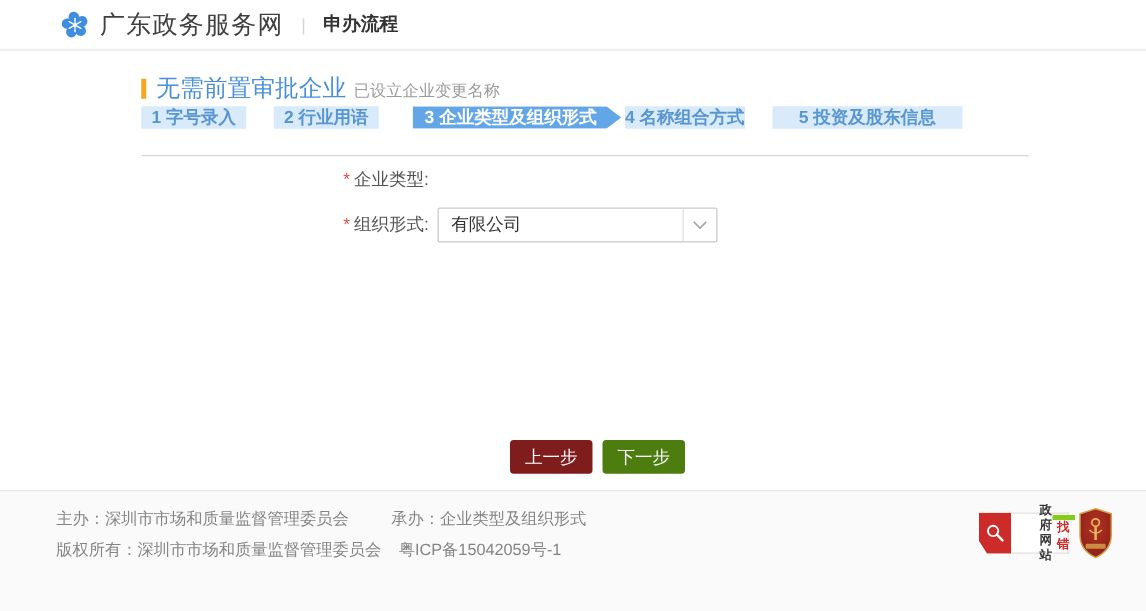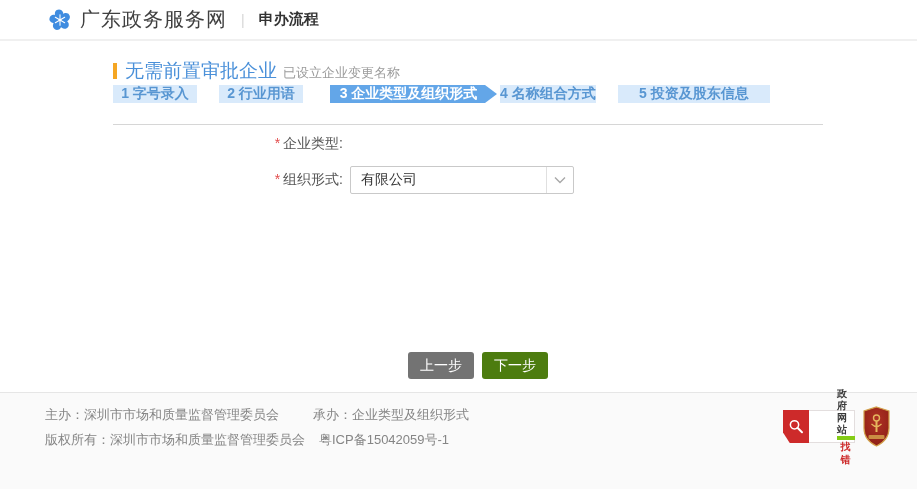--- a/index.html
+++ b/index.html
@@ -86,21 +86,21 @@
     display:flex; align-items:center; justify-content:center;
   }
 
   
   .actions { position:absolute; top:352px; left:408px; display:flex; }
   .btn {
     min-width:57px; height:27px; padding:0 12px;
     border:none; border-radius:3px; color:#fff; font-size:14px;
     font-family:inherit; cursor:pointer; display:flex; align-items:center; justify-content:center;
   }
-  .btn-prev { background:#737373; }
+  .btn-prev { background:#7f1d1d; }
   .btn-next { background:#4d7c0f; margin-left:8px; }
 
   
   .footer {
     position:absolute; top:392px; left:0; width:917px; height:97px;
     background:#fafafa; border-top:1px solid #e6e6e6;
   }
   .footer-line { position:absolute; left:45px; font-size:13px; color:#858585; white-space:nowrap; }
   .footer-line.l1 { top:13px; }
   .footer-line.l2 { top:38px; }
@@ -112,21 +112,21 @@
     position:absolute; left:783px; top:17px; width:72px; height:33px;
     display:flex; cursor:pointer;
   }
   .error-badge .flag {
     width:26px; height:33px; background:#cd2a2a;
     clip-path:polygon(0 0, 100% 0, 100% 100%, 26% 100%, 0 68%);
     display:flex; align-items:center; justify-content:center;
   }
   .error-badge .txt {
     width:46px; height:33px; background:#fff; border:1px solid #e3dede; border-left:none;
-    display:flex; flex-direction:column; align-items:center; justify-content:center;padding-left:28px;
+    display:flex; flex-direction:row; align-items:center; justify-content:center;padding-left:28px;
   }
   .error-badge .t1 { font-size:10px; font-weight:bold; color:#3a3a3a; line-height:12px; }
   .error-badge .t2 {
     font-size:10px; font-weight:bold; color:#cd2a2a; letter-spacing:4px;
     border-top:4px solid #84cc16; line-height:13px; padding-left:4px;
   }
 
   
   .shield-badge { position:absolute; left:862px; top:13px; width:29px; height:41px; cursor:pointer; }
 </style>

